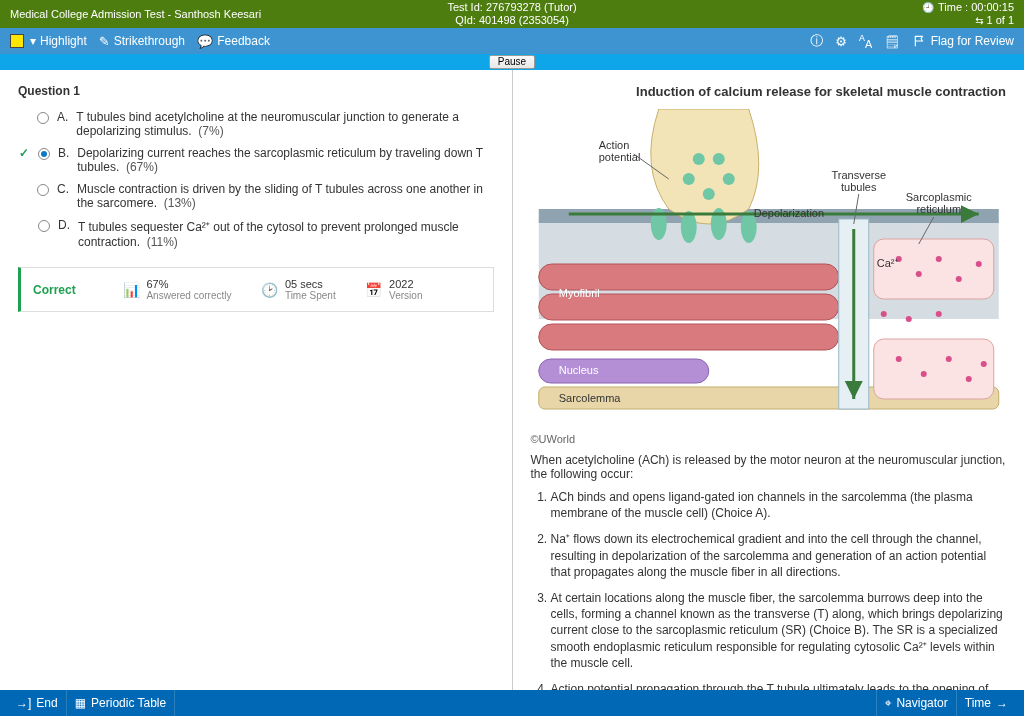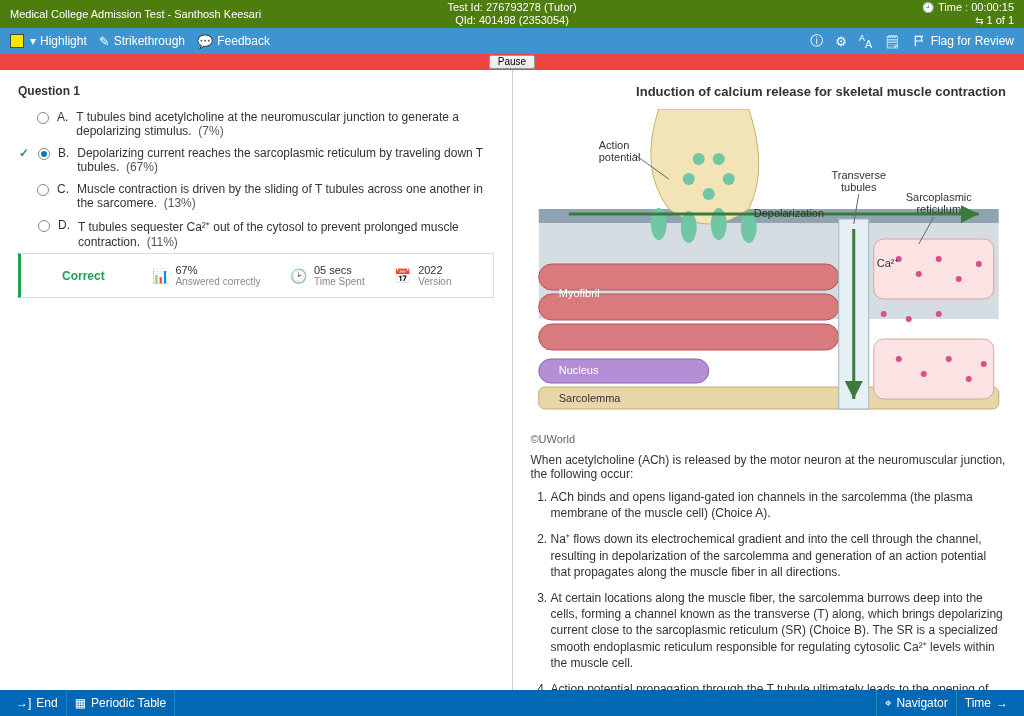--- a/index.html
+++ b/index.html
@@ -16,39 +16,39 @@
   
   .toolbar { background: #3e94d1; color: #fff; display: flex; align-items: center; padding: 3px 10px; font-size: 12px; height: 26px; gap: 12px; }
   .toolbar .hl-swatch { width: 14px; height: 14px; background: #ffe600; border: 1px solid #444; display: inline-block; vertical-align: middle; margin-right: 2px; }
   .toolbar .tb-item { display: inline-flex; align-items: center; gap: 4px; cursor: pointer; }
   .toolbar .spacer { flex: 1; }
   .toolbar .icon { font-size: 13px; }
   .flag { display: inline-flex; align-items: center; gap: 4px; cursor: pointer; }
   .flag svg { width: 14px; height: 14px; fill: none; stroke: #fff; stroke-width: 2; }
   
   
-  .pausebar { background: #ef4444; height: 16px; display: flex; justify-content: center; align-items: center; }
+  .pausebar { background: #0ea5e9; height: 16px; display: flex; justify-content: center; align-items: center; }
   .pausebar .btn { background: linear-gradient(#f9f9f9,#e7e7e7); border: 1px solid #999; font-size: 10px; padding: 0 8px; height: 14px; line-height: 12px; border-radius: 2px; cursor: pointer; }
   
   
   .main { flex: 1; display: flex; overflow: hidden; }
   .pane { flex: 1; overflow-y: auto; padding: 14px 18px; }
   .divider { width: 1px; background: #ccc; }
   
   
   .qnum { font-weight: bold; font-size: 12px; margin-bottom: 8px; }
   .stem { font-size: 12px; margin-bottom: 12px; }
   .choices { list-style: none; }
   .choices li { display: flex; align-items: flex-start; gap: 8px; padding: 4px 0; font-size: 12px; }
   .choices .tick { width: 14px; color: #1fa050; font-weight: bold; text-align: center; }
   .radio { width: 12px; height: 12px; border: 1px solid #888; border-radius: 50%; display: inline-block; margin-top: 2px; position: relative; flex-shrink: 0; }
   .radio.selected::after { content: ""; position: absolute; inset: 2px; background: #0f78c2; border-radius: 50%; }
   .pct { color: #555; }
   
-  .metrics { border: 1px solid #ddd; display: flex; align-items: center; padding: 10px 12px; gap: 30px; font-size: 11px; border-left: 3px solid #1fa050; justify-content: center; }
+  .metrics { border: 1px solid #ddd; margin-top: 14px; display: flex; align-items: center; padding: 10px 12px; gap: 30px; font-size: 11px; border-left: 3px solid #1fa050; }
   .metrics .status { color: #1fa050; font-weight: 600; font-size: 12px; width: 60px; }
   .metric { display: flex; align-items: center; gap: 6px; color: #555; }
   .metric .mval { color: #333; font-weight: 500; font-size: 11px; }
   .metric .mlbl { display: block; color: #888; font-size: 10px; }
   .metric .micon { font-size: 14px; color: #777; }
   
   
   .expl-title { text-align: right; font-weight: bold; font-size: 13px; margin-bottom: 10px; }
   .figure { width: 100%; height: 320px; border: none; margin-bottom: 4px; position: relative; }
   .figure svg { width: 100%; height: 100%; }

